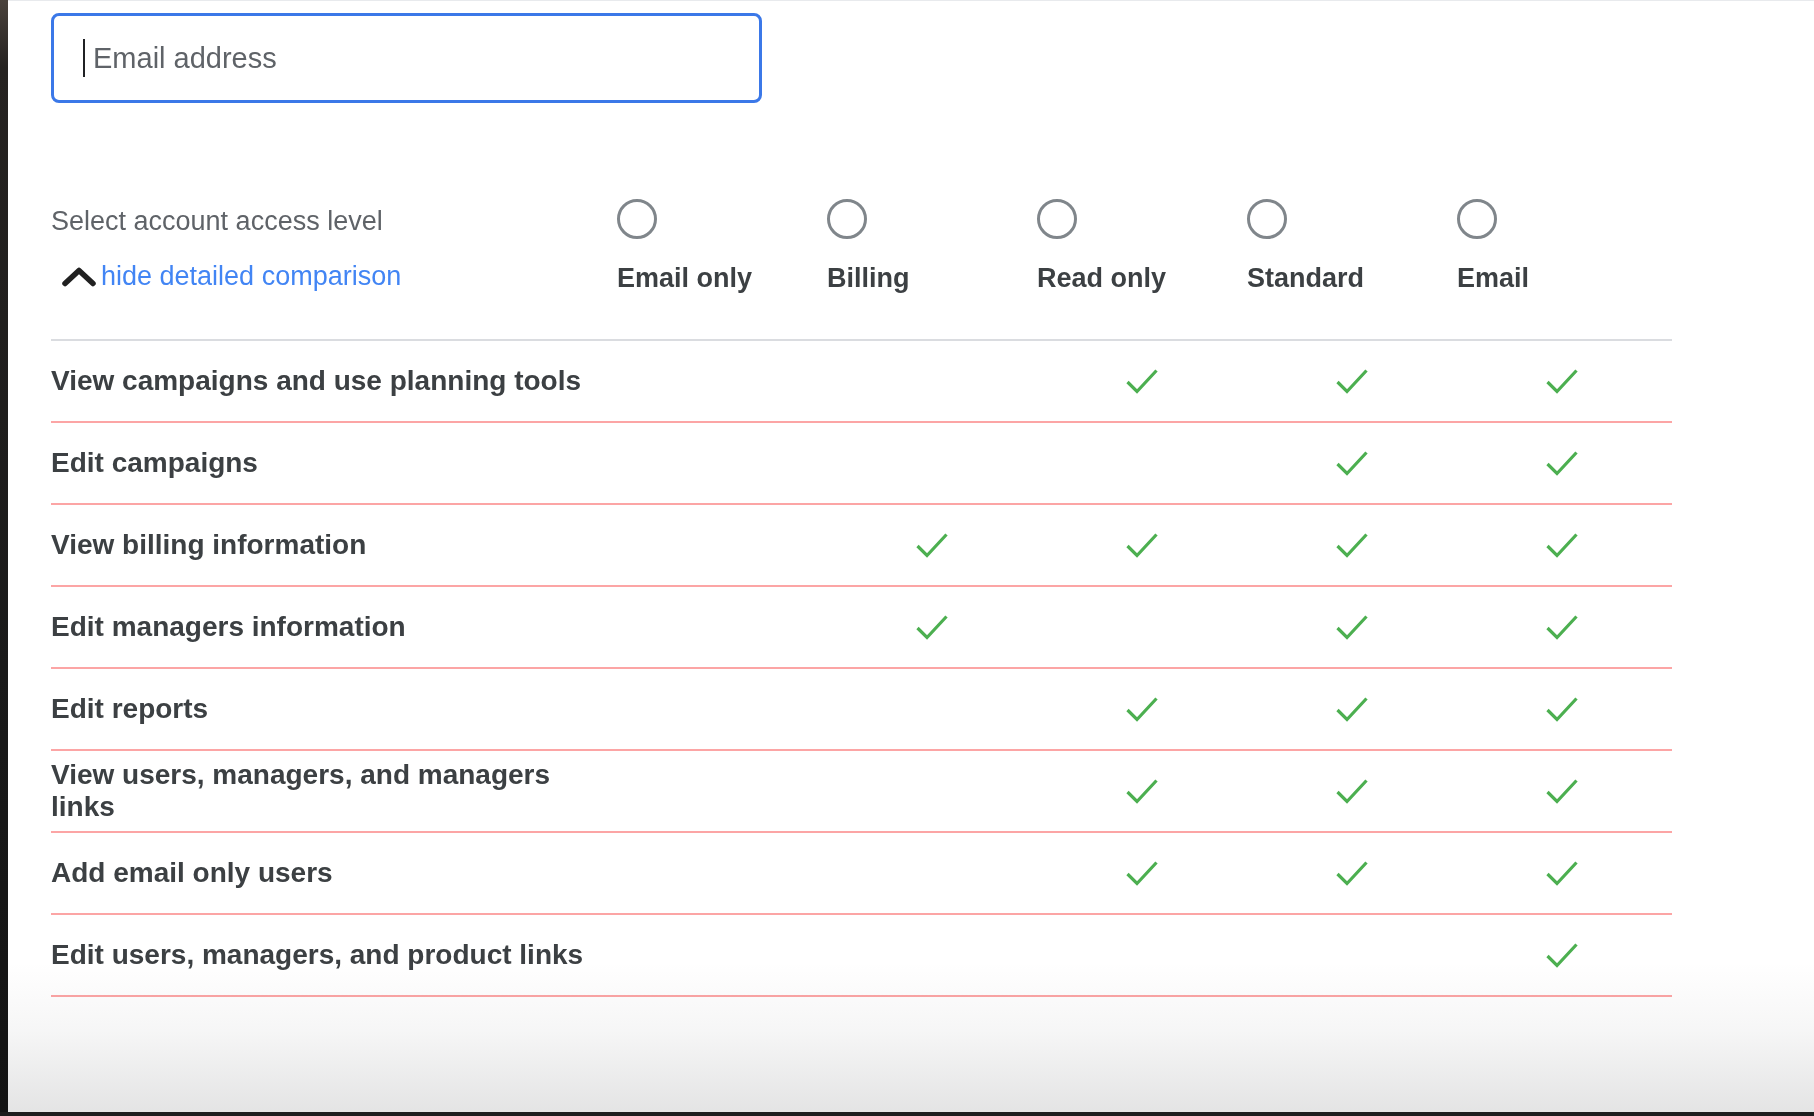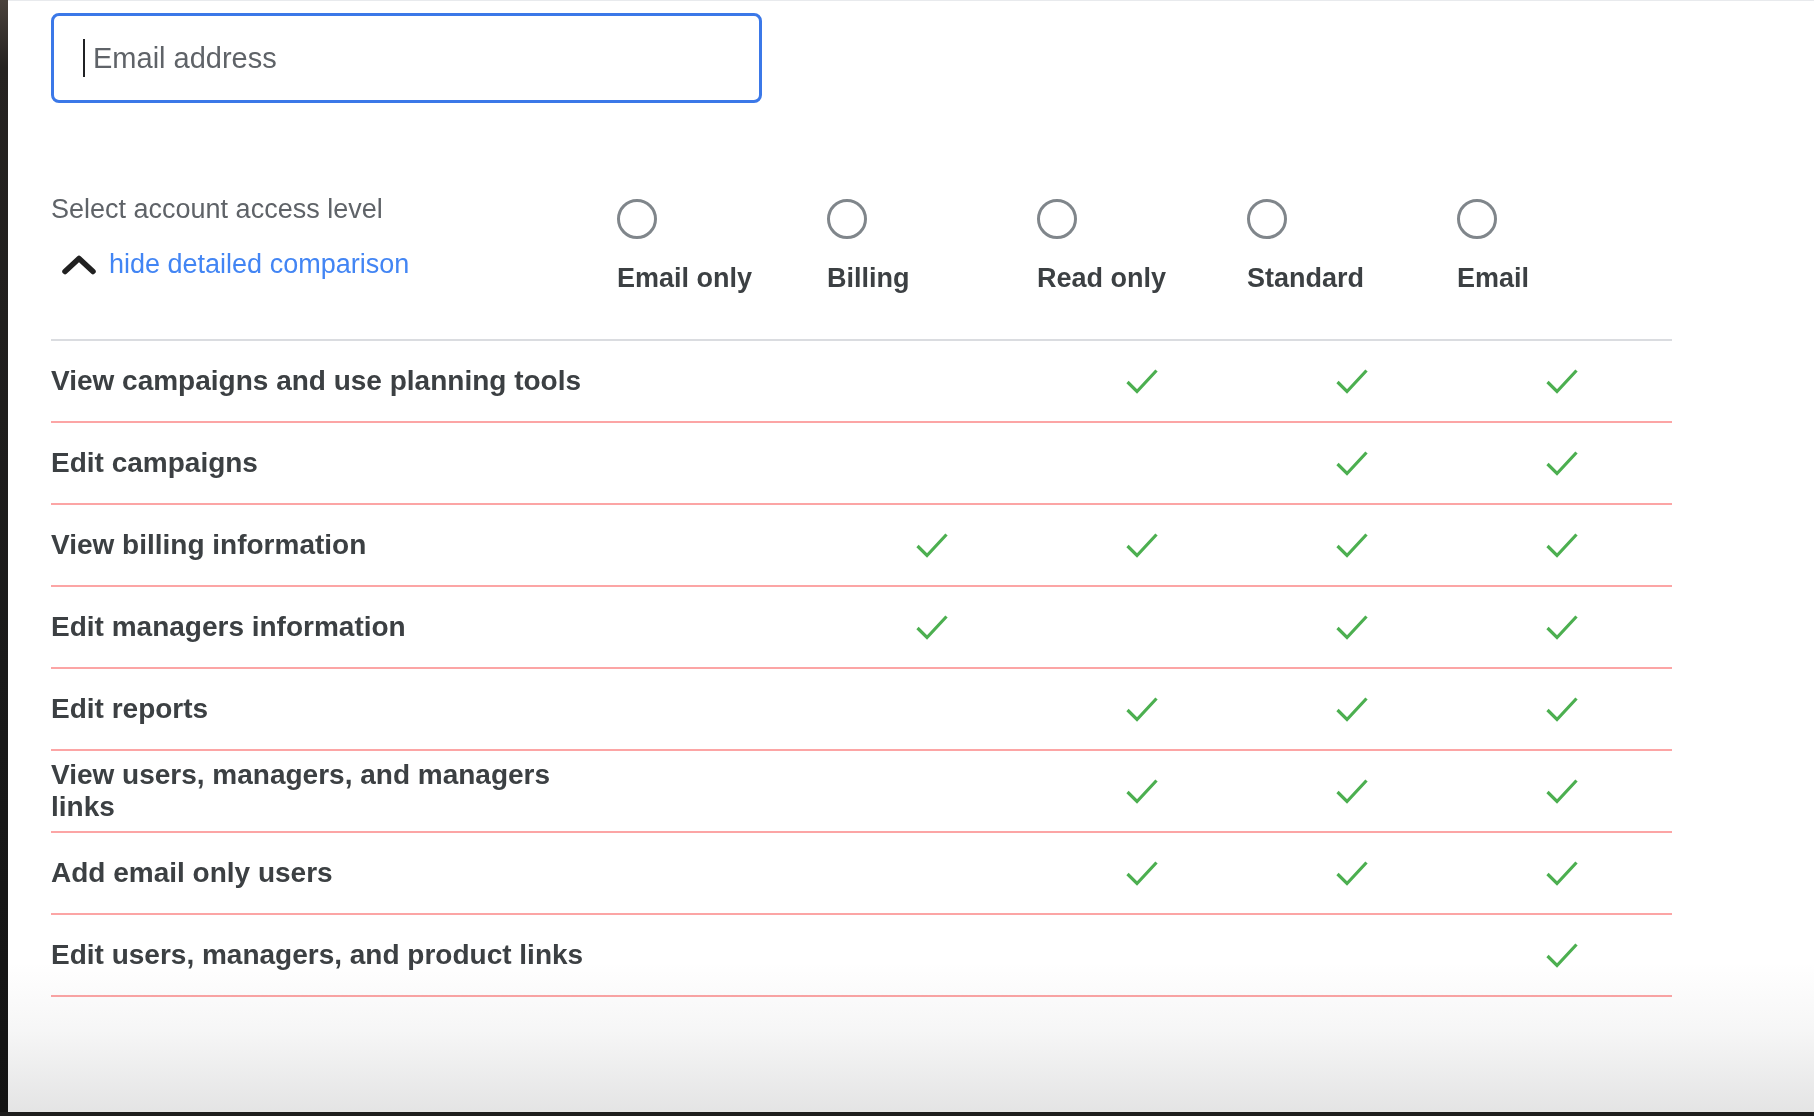--- a/index.html
+++ b/index.html
@@ -23,22 +23,22 @@
   .email-label{margin-top:30px;font-size:26px;line-height:34px;color:#5f6368;}
   .email-box{margin-top:13px;width:666px;height:84px;border:3px solid #3b78e8;border-radius:8px;
     position:relative;display:flex;align-items:center;padding-left:39px;background:#fff;}
   .email-box input{border:none;outline:none;font-family:"Liberation Sans",sans-serif;
     font-size:29px;color:#3c4043;width:590px;background:transparent;padding:0;}
   .email-box input::placeholder{color:#5f6368;opacity:1;}
   .caret{position:absolute;left:29px;top:23px;width:2px;height:38px;background:#202124;}
 
   
   .access-header{margin-top:81px;display:grid;grid-template-columns:566px repeat(5,210px);}
-  .access-title{margin-top:8px;font-size:27px;line-height:34px;color:#5f6368;}
-  .toggle-row{margin-top:22px;margin-left:10px;display:flex;align-items:center;gap:12px;cursor:pointer;}
+  .access-title{margin-top:20px;font-size:27px;line-height:34px;color:#5f6368;}
+  .toggle-row{margin-top:22px;margin-left:10px;display:flex;align-items:center;gap:4px;cursor:pointer;}
   .chevron{display:block;}
   .toggle-link{font-size:27px;line-height:33px;color:#4285f4;}
   .level-cell{display:flex;flex-direction:column;align-items:flex-start;}
   .radio{margin-top:15px;width:40px;height:40px;border:3px solid #80868b;border-radius:50%;
     box-sizing:border-box;background:#fff;cursor:pointer;}
   .level-label{margin-top:23px;font-size:27px;line-height:33px;font-weight:bold;color:#3c4043;}
 
   
   .table{margin-top:44px;width:1621px;border-top:2px solid #dadce0;}
   .t-row{display:grid;grid-template-columns:566px repeat(5,210px);height:80px;

